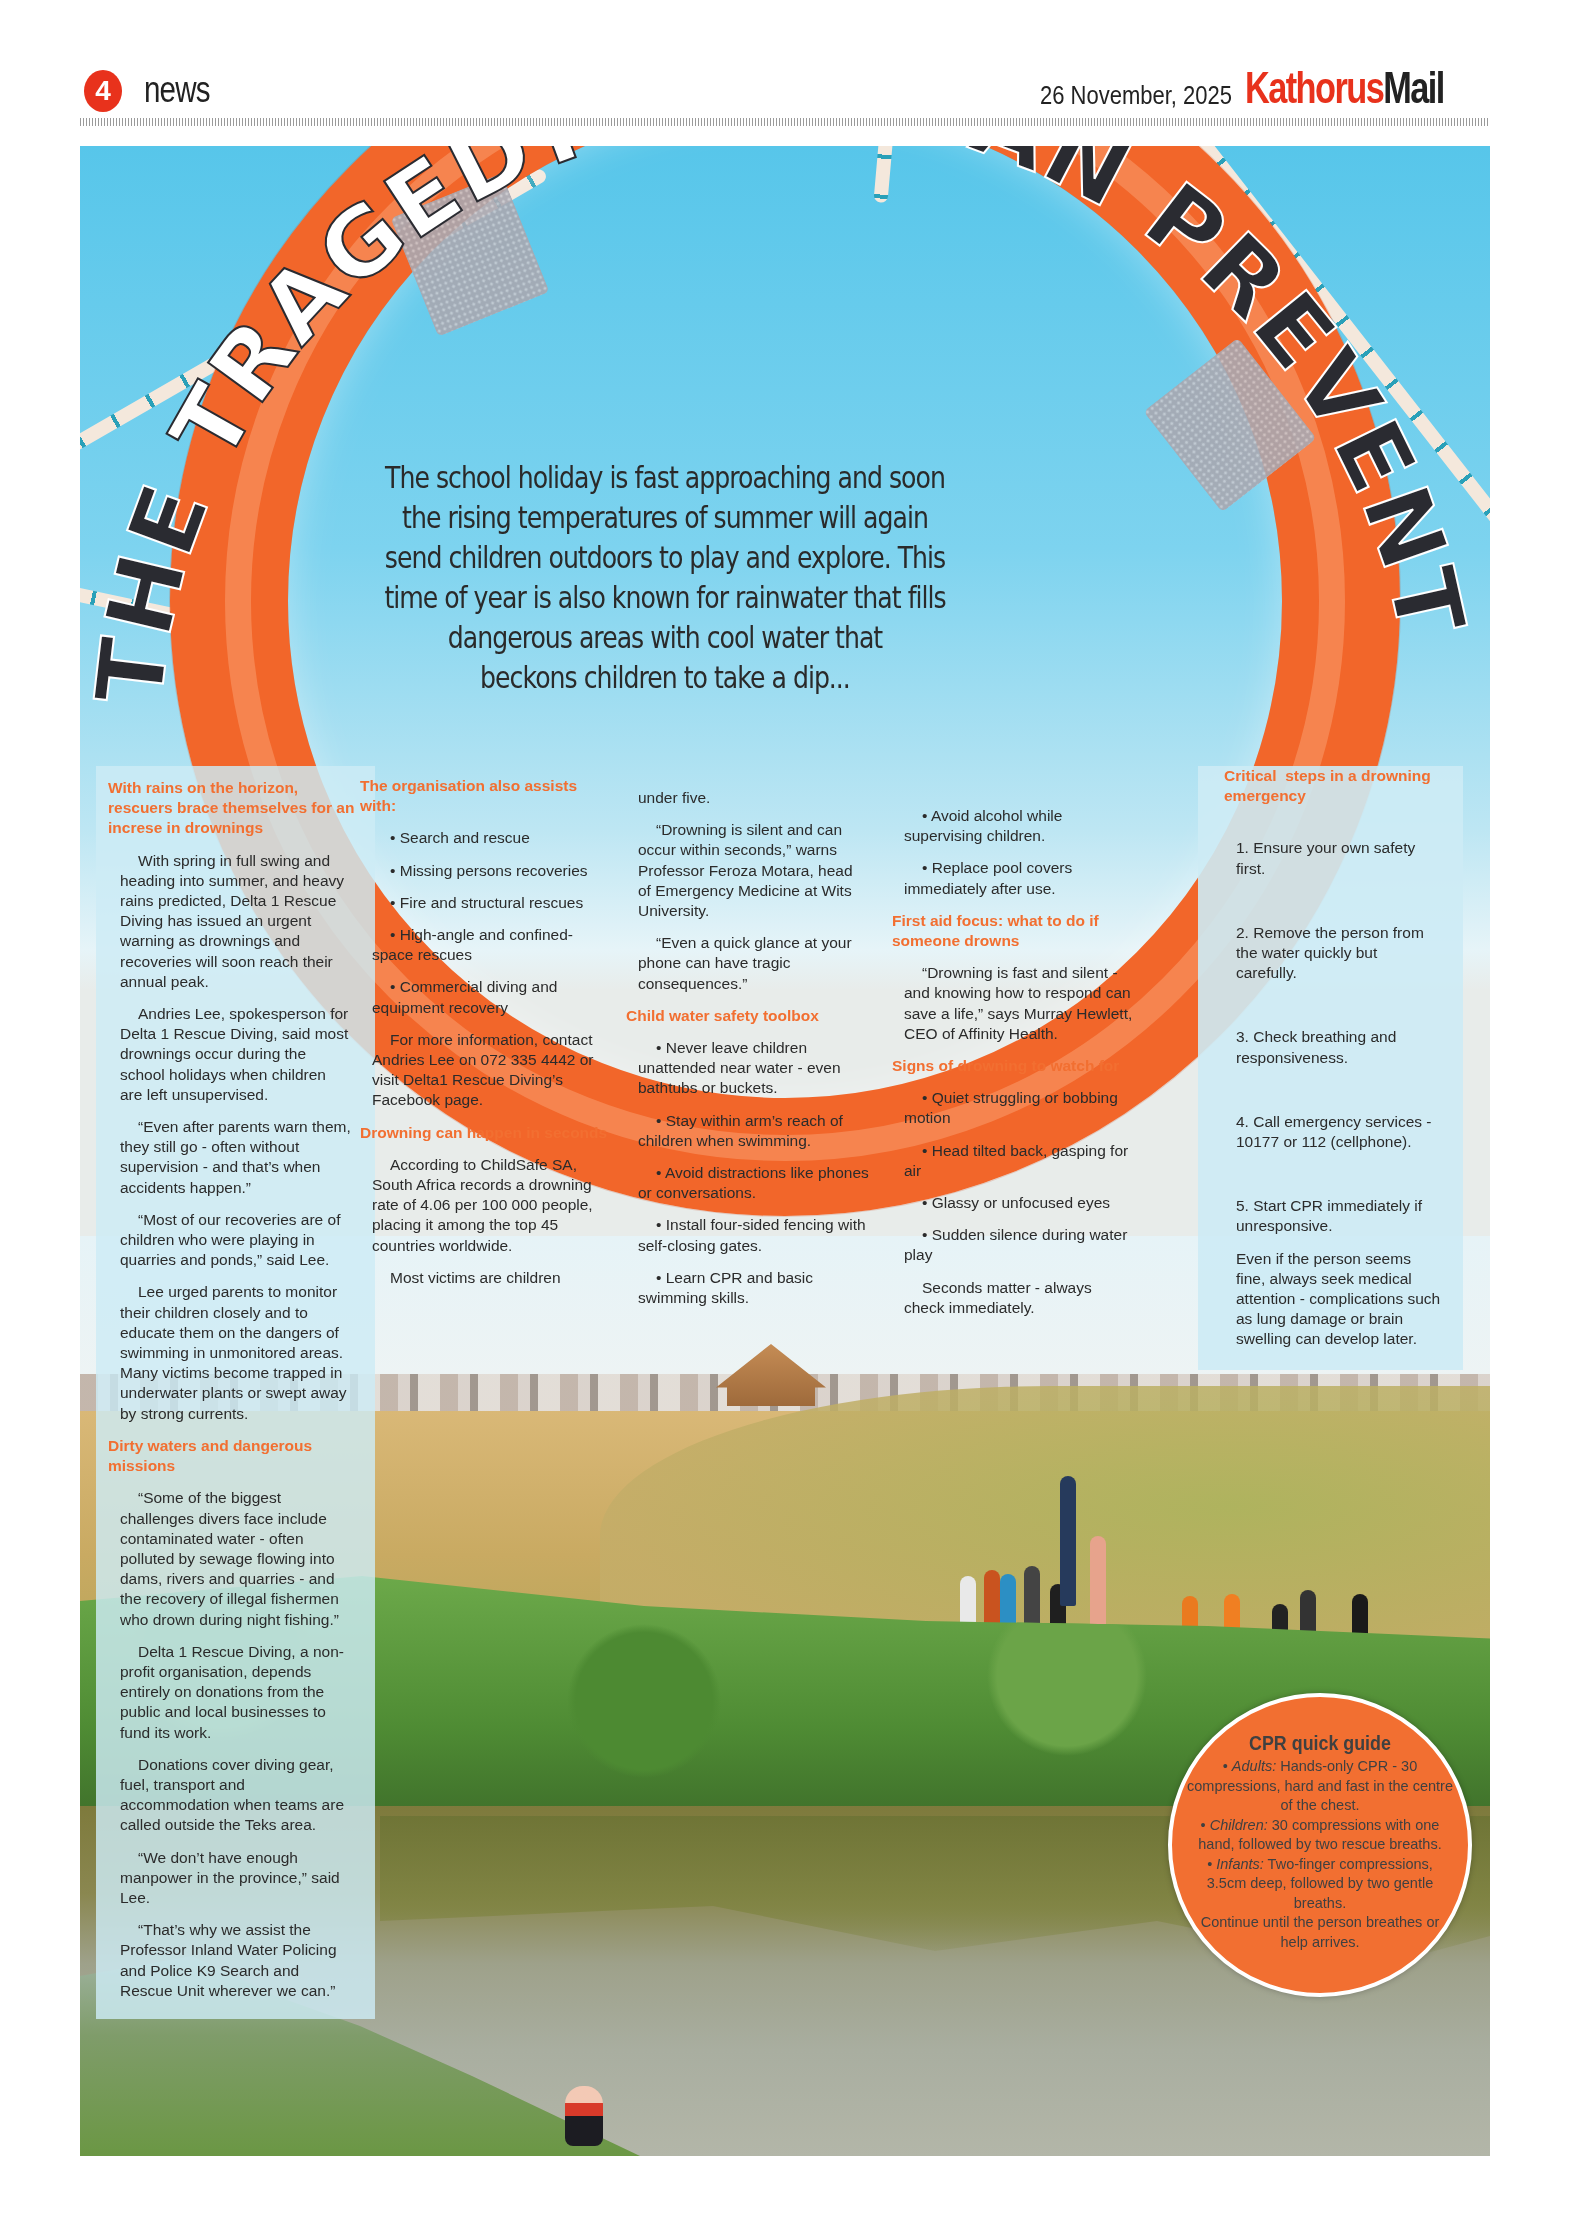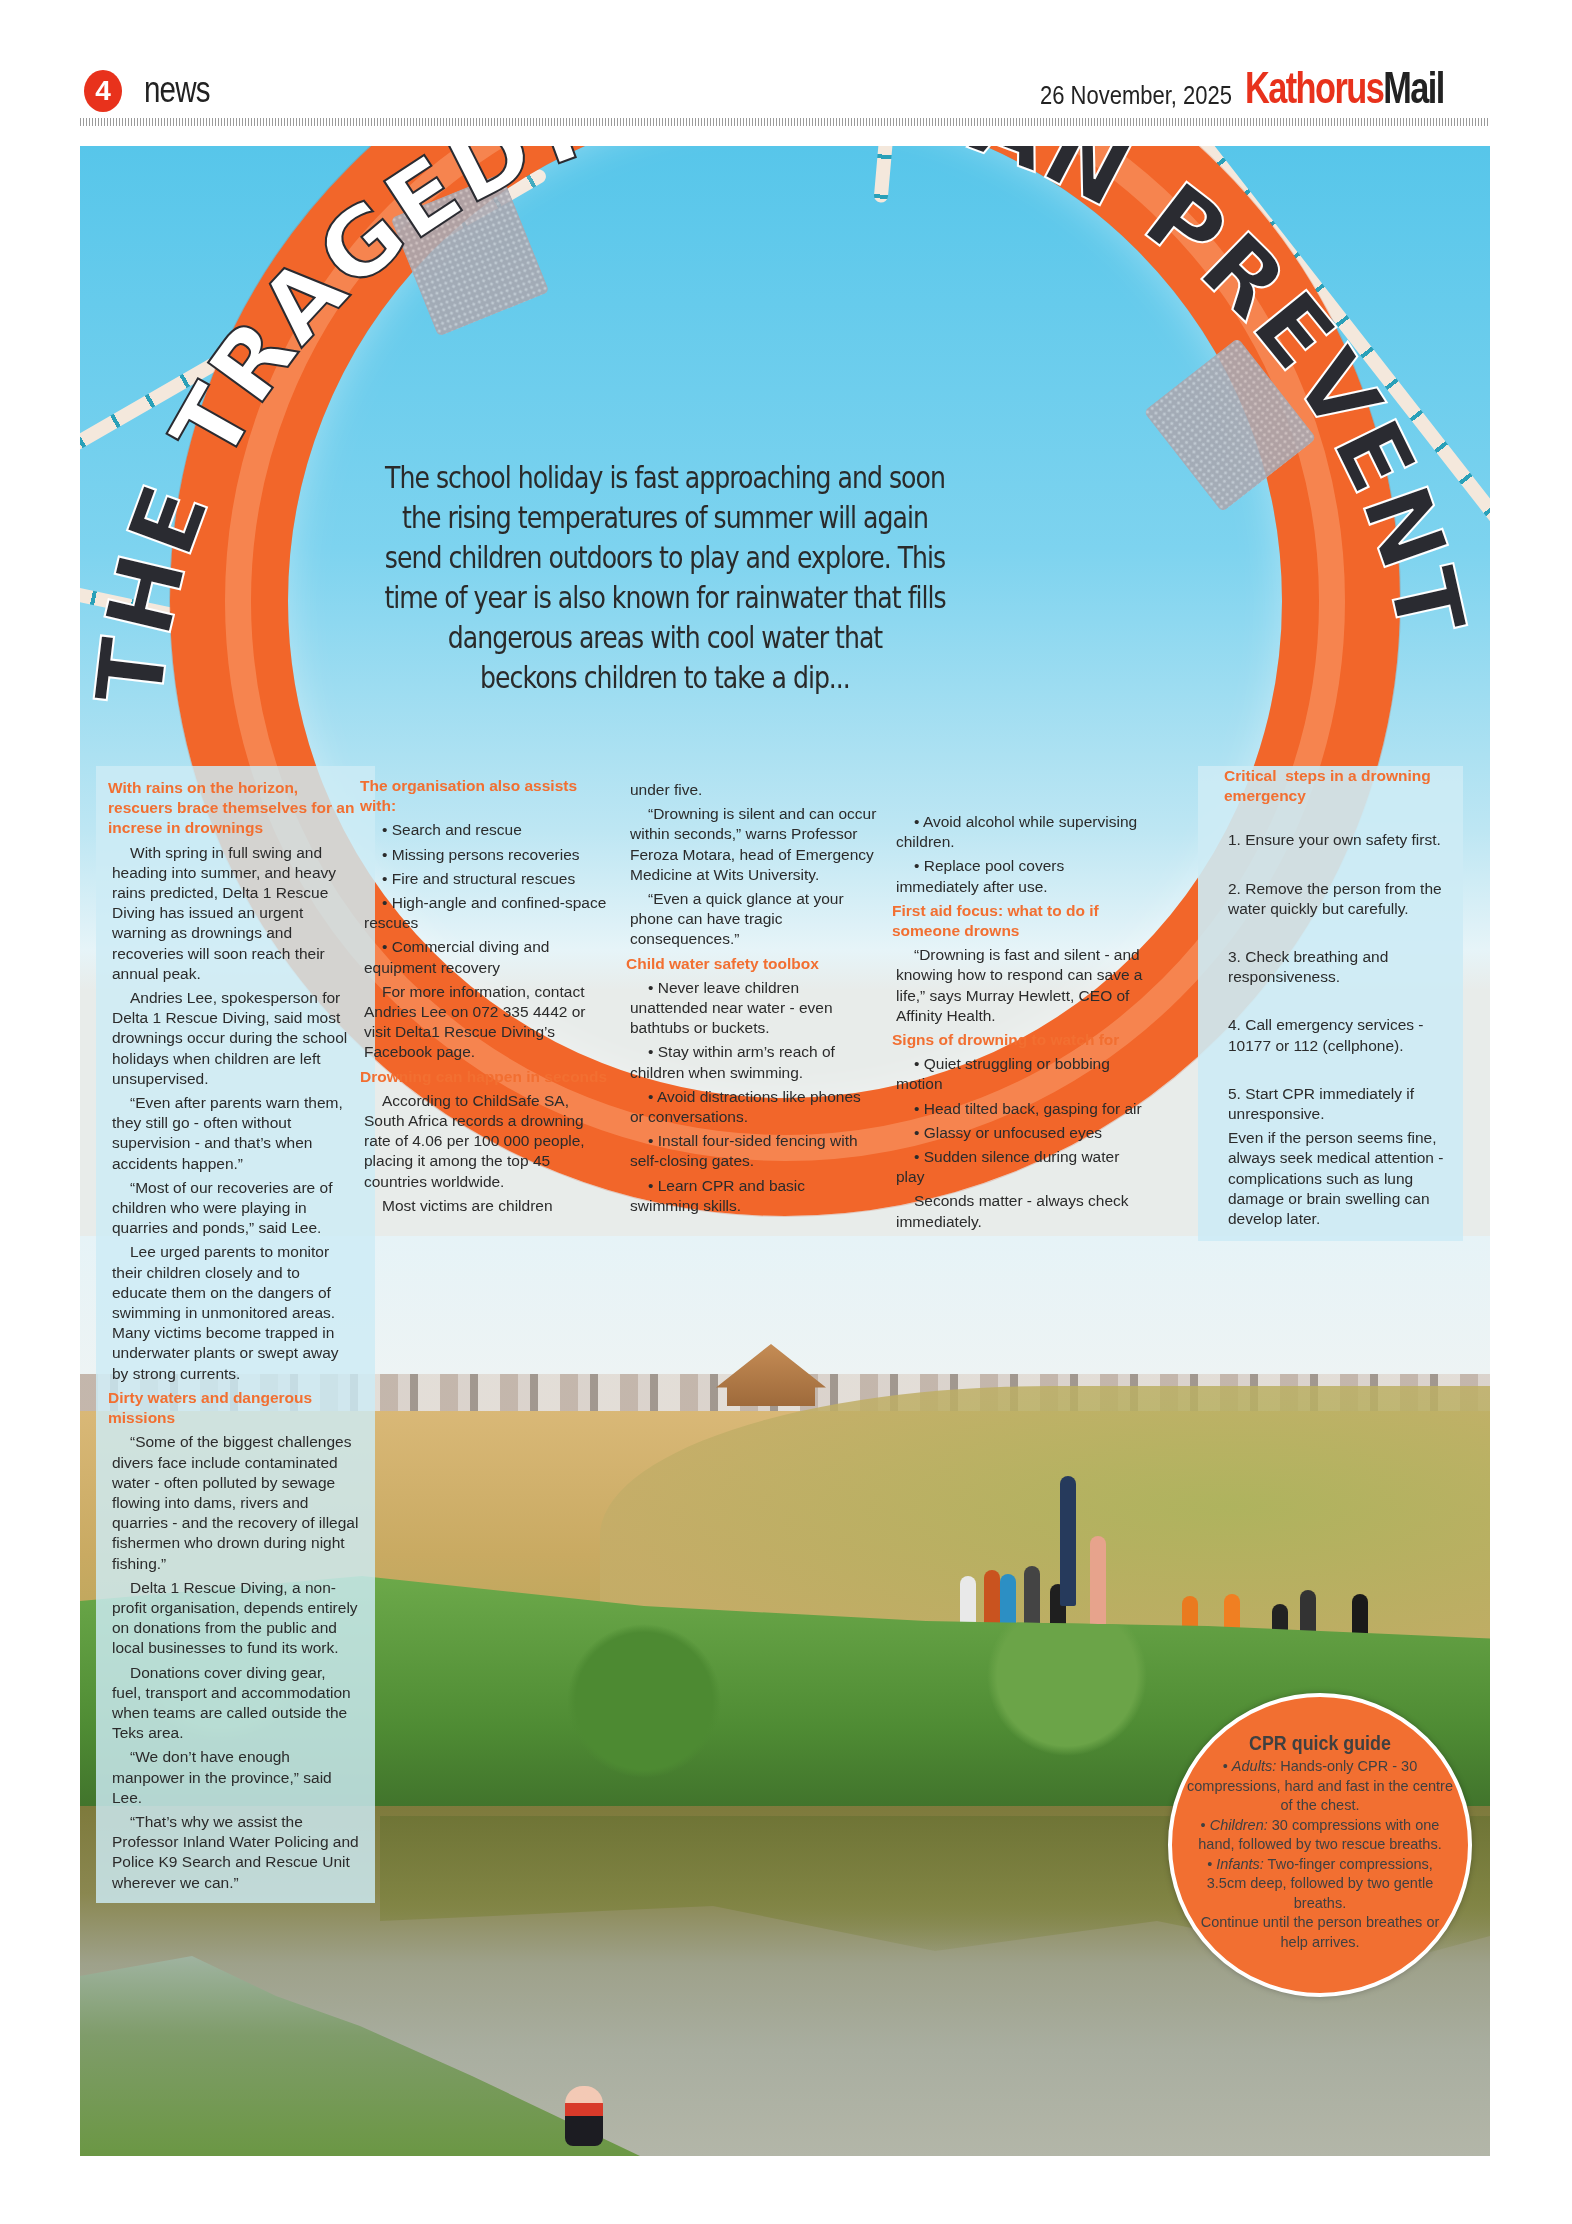--- a/index.html
+++ b/index.html
@@ -67,28 +67,28 @@
 
     .headline { position:absolute; left:0; top:0; width:1410px; height:760px; pointer-events:none; }
     .headline svg text { font-family:"DejaVu Sans", sans-serif; font-weight:bold; }
 
     .deck { position:absolute; left:200px; top:312px; width:770px; text-align:center;
             font:30px/40px "DejaVu Sans", sans-serif; color:#2a2a2a; letter-spacing:-1.2px;
             transform:scaleX(0.84); transform-origin:center; }
 
     
     .col { position:absolute; font:15.5px/20.2px "Liberation Sans", sans-serif; color:#2b2b2b; }
-    .col p { margin:4px; }
+    .col p { margin:12px; }
     .col .ind { text-indent:18px; }
     .col .bul { text-indent:18px; }
     .col h4 { margin:0; font:bold 15.5px/20.2px "Liberation Sans", sans-serif; color:#f26f31; }
     .col-1 { left:16px; top:620px; width:255px; padding:12px 12px 6px 12px; background:rgba(205,235,245,.82); }
     .col-2 { left:280px; top:630px; width:255px; }
     .col-3 { left:546px; top:630px; width:255px; }
-    .col-4 { left:812px; top:662px; width:255px; }
+    .col-4 { left:812px; top:648px; width:255px; }
     .col-5 { left:1118px; top:620px; width:265px; padding:0 10px 8px 26px; box-sizing:border-box;
              background:rgba(205,235,245,.9); }
     .col-5 .gap { height:20px; }
 
     .cpr { position:absolute; left:1088px; top:1693px; width:304px; height:304px; border-radius:50%;
            background:#f26f31; border:4px solid #ffffff; box-shadow:0 0 6px rgba(0,0,0,.25);
            color:#404040; text-align:center; box-sizing:border-box; padding:34px 14px 0 14px;
            font:14.5px/19.5px "Liberation Sans", sans-serif; }
     .cpr h3 { margin:0 0 2px 0; font:bold 21px/24px "Liberation Sans", sans-serif; transform:scaleX(.85); }
     .cpr p { margin:0; }

